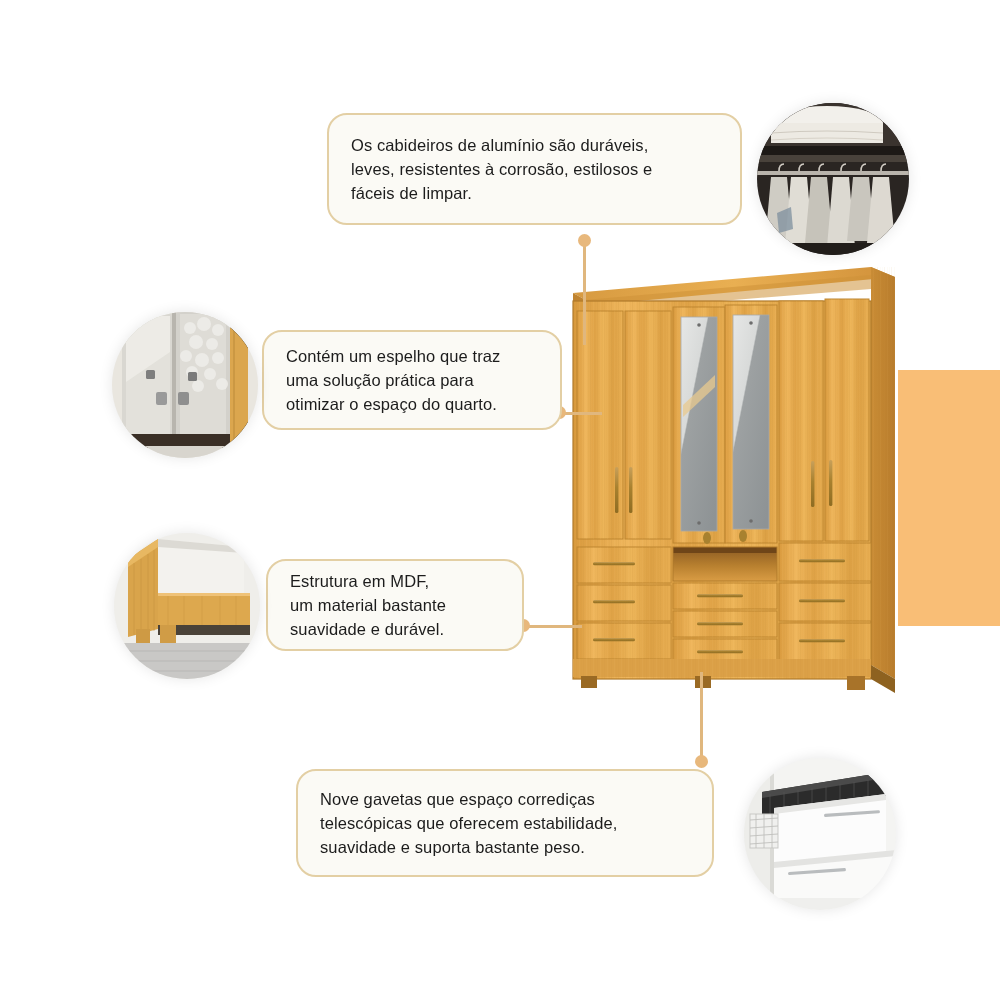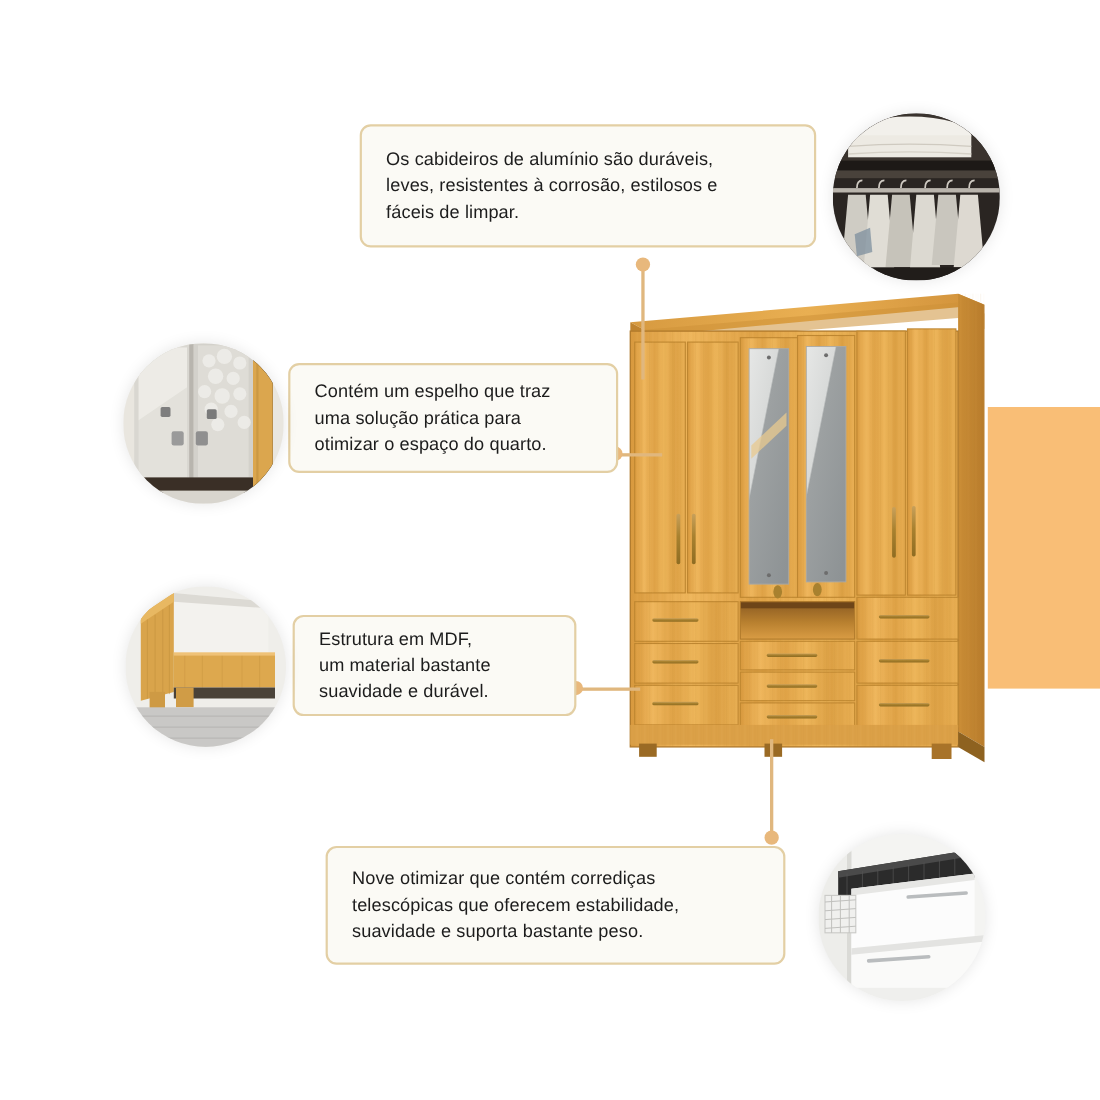--- a/index.html
+++ b/index.html
@@ -16,21 +16,21 @@
     position: absolute; left: 898px; top: 370px;
     width: 102px; height: 256px;
     background: #F9BE76;
   }
 
   
   .callout {
     position: absolute;
     background: #FBFAF5;
     border: 2px solid #E3CFA4;
-    border-radius: 10px;
+    border-radius: 20px;
     display: flex; align-items: center;
     padding: 12px 22px;
   }
   .callout p {
     font-size: 16.5px;
     line-height: 1.47;
     color: #1c1c1c;
     letter-spacing: 0.1px;
     white-space: pre-line;
   }
@@ -248,21 +248,21 @@
 otimizar o espaço do quarto.</p>
   </div>
 
   <div class="callout" id="callout-3">
     <p>Estrutura em MDF,
 um material bastante
 suavidade e durável.</p>
   </div>
 
   <div class="callout" id="callout-4">
-    <p>Nove otimizar que contém corrediças
+    <p>Nove gavetas que espaço corrediças
 telescópicas que oferecem estabilidade,
 suavidade e suporta bastante peso.</p>
   </div>
 
   <div class="photo-circle" id="photo-closet">
     <svg viewBox="0 0 152 152" xmlns="http://www.w3.org/2000/svg">
       <rect width="152" height="152" fill="#2a2522"></rect>
 
       <rect x="0" y="0" width="152" height="50" fill="#3a332e"></rect>
       <ellipse cx="70" cy="20" rx="56" ry="17" fill="#F2F0EB"></ellipse>

